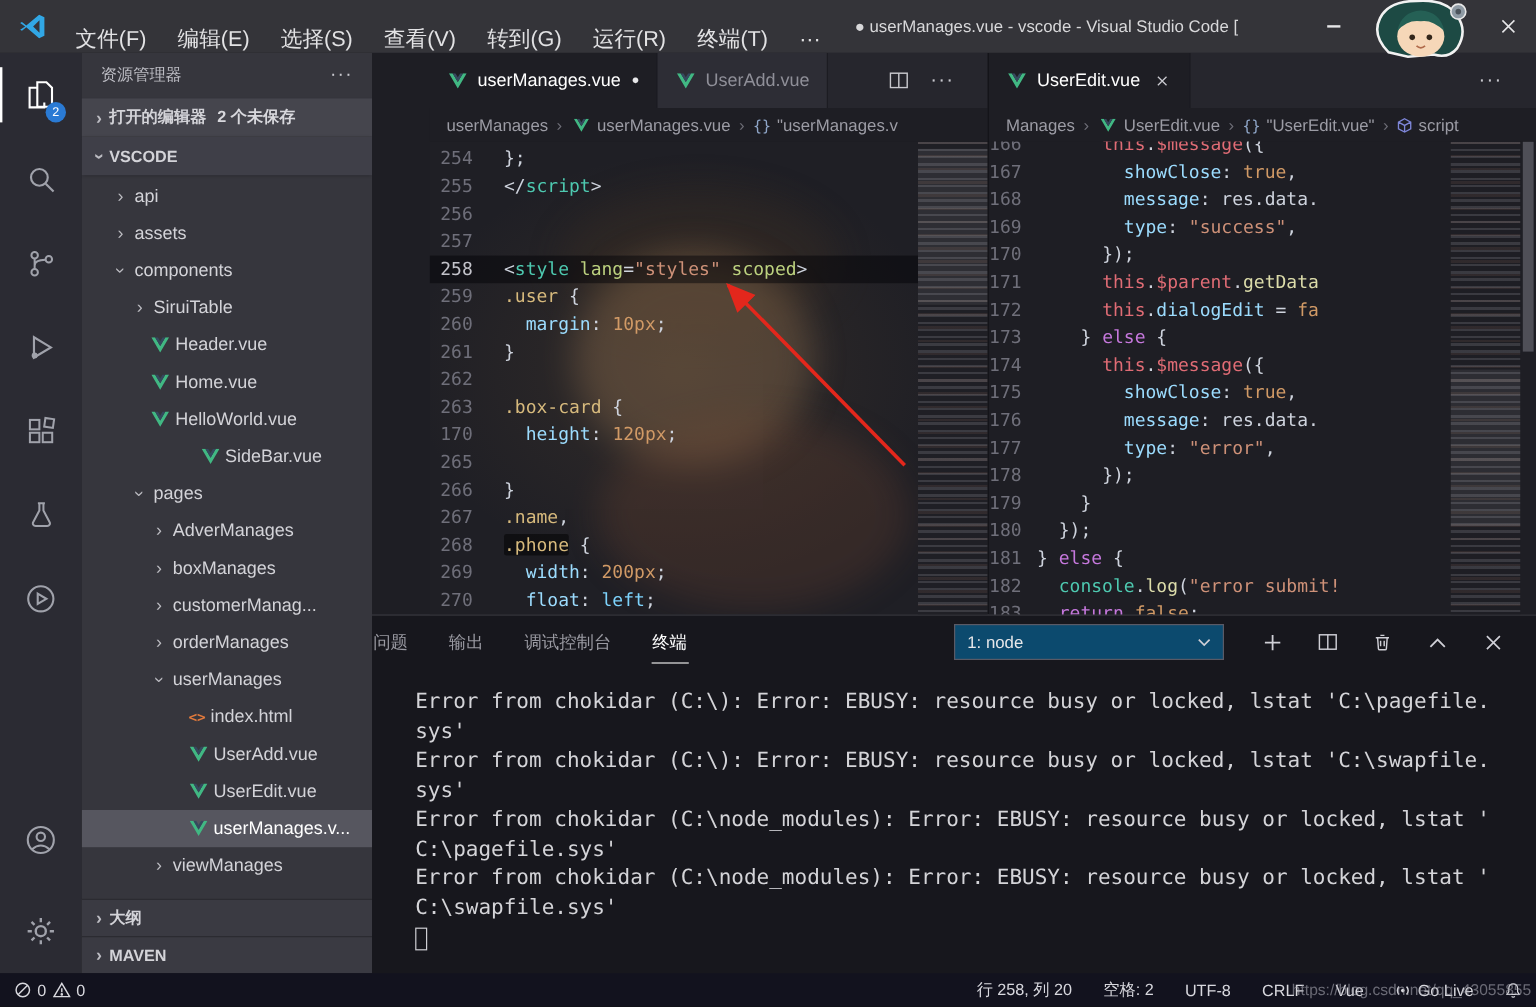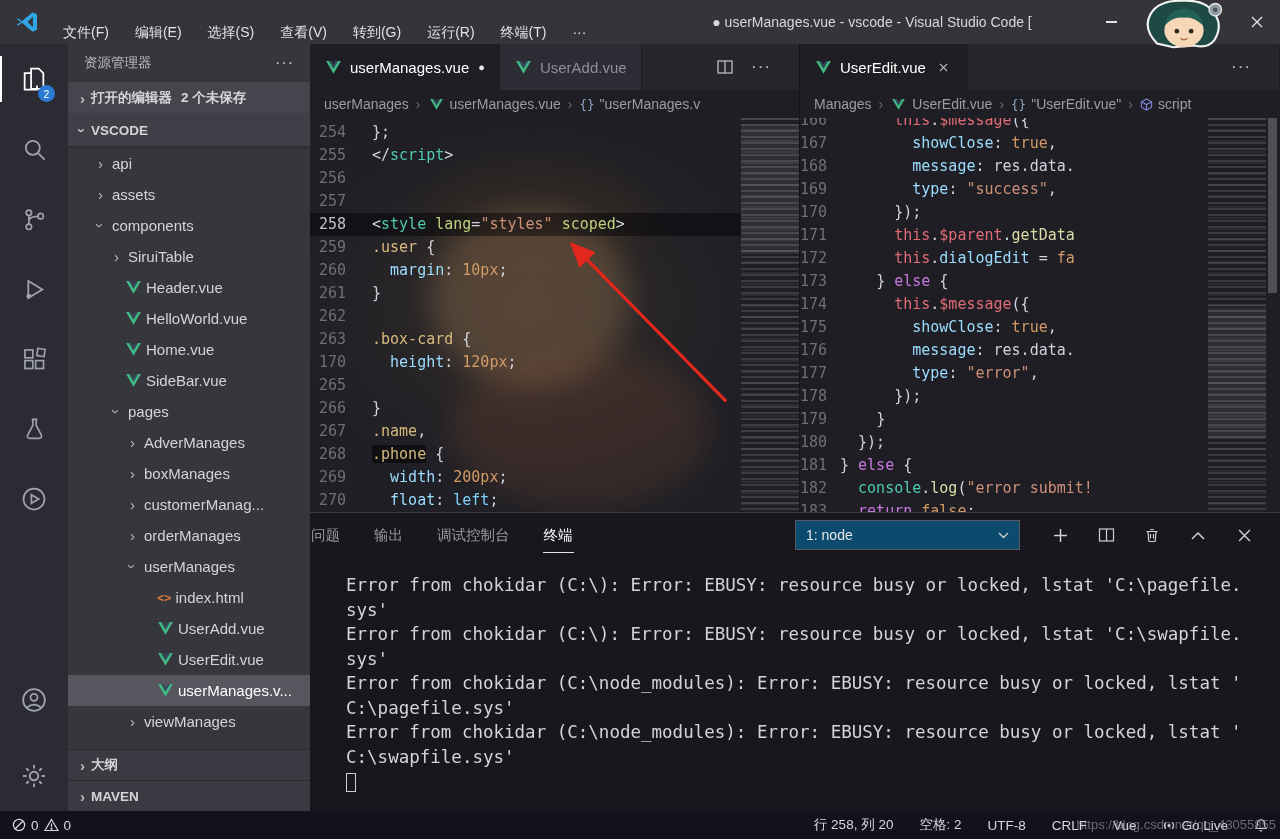--- a/index.html
+++ b/index.html
@@ -5,21 +5,21 @@
   html,body{margin:0;padding:0;background:#000;}
   *{box-sizing:border-box;}
   #app{position:relative;width:1280px;height:839px;overflow:hidden;background:#1e1e24;
        font-family:"Liberation Sans","DejaVu Sans",sans-serif;color:#d4d4d4;
        -webkit-font-smoothing:antialiased;}
 
   
   .titlebar{height:44px;background:#343439;display:flex;align-items:center;position:relative;}
   .logo{width:26px;height:26px;margin:0 10px 0 14px;display:grid;place-items:center;}
   .menus{display:flex;align-items:center;}
-  .menu{padding:0 13px;font-size:14px;color:#e2e2e4;line-height:44px;cursor:default;margin-top:19px;}
+  .menu{padding:0 13px;font-size:18px;color:#e2e2e4;line-height:44px;cursor:default;margin-top:19px;}
   .win-title{position:absolute;left:872px;transform:translateX(-50%);font-size:14px;color:#d8d8da;white-space:nowrap;}
   .win-controls{margin-left:auto;display:flex;align-items:center;height:44px;}
   .wc{width:46px;height:44px;display:grid;place-items:center;}
   .min-bar{display:block;width:11px;height:1.5px;background:#e6e6e8;}
   .sticker{width:100px;height:50px;display:grid;place-items:center;position:relative;z-index:12;margin-top:4px;}
 
   
   .main-row{display:flex;height:767px;}
 
   
@@ -45,21 +45,21 @@
   .sb-tree{flex:1;overflow:hidden;padding-top:2px;}
   .tree-item{height:31px;display:flex;align-items:center;white-space:nowrap;cursor:default;}
   .tree-item .tree-label{margin-left:3px;overflow:hidden;text-overflow:ellipsis;}
   .tree-item.selected{background:#56565f;color:#fff;}
   .vue-ico{flex:none;margin:0 2px;}
   .html-ico{flex:none;color:#e0793c;font-family:"DejaVu Sans Mono",monospace;font-size:12px;font-weight:700;margin:0 1px;}
   .sb-section{height:31px;display:flex;align-items:center;border-top:1px solid #2b2b31;font-weight:700;font-size:13.5px;padding:0 6px;background:#3a3a42;}
 
   
   .main-col{display:flex;flex-direction:column;width:970px;}
-  .editors{height:468px;display:flex;}
+  .editors{height:468px;display:flex;padding-left:48px;}
   .egroup{display:flex;flex-direction:column;overflow:hidden;}
   .eg-left{width:490px;border-right:1px solid #131318;}
   .eg-right{width:479px;}
   .tabbar{height:46px;background:#26262d;display:flex;align-items:stretch;flex:none;}
   .tab{display:flex;align-items:center;gap:7px;padding:0 14px;font-size:15px;border-right:1px solid #1c1c22;color:#8f8f98;background:#2d2d35;white-space:nowrap;}
   .tab.active{background:#1e1e24;color:#fff;}
   .tab .dot{font-size:11px;color:#e8e8ea;margin-left:2px;}
   .tab-close{display:grid;place-items:center;width:18px;height:18px;margin-left:2px;}
   .tab-actions{margin-left:auto;display:flex;align-items:center;gap:16px;padding-right:28px;color:#c8c8ce;}
   .ta-more{font-size:17px;letter-spacing:1px;}
@@ -268,30 +268,30 @@
               <path d="M0 0h3.3L8 8 12.7 0H16L8 13.7Z" fill="#41b883"></path>
               <path d="M3.3 0h2.5L8 3.7 10.2 0h2.5L8 8Z" fill="#35495e"></path>
             </svg>
             <span class="tree-label">Header.vue</span>
           </div>
           <div class="tree-item" style="padding-left: 56px;">
             <svg class="vue-ico" width="15" height="13" viewBox="0 0 16 14">
               <path d="M0 0h3.3L8 8 12.7 0H16L8 13.7Z" fill="#41b883"></path>
               <path d="M3.3 0h2.5L8 3.7 10.2 0h2.5L8 8Z" fill="#35495e"></path>
             </svg>
-            <span class="tree-label">HelloWorld.vue</span>
+            <span class="tree-label">Home.vue</span>
           </div>
           <div class="tree-item" style="padding-left: 56px;">
             <svg class="vue-ico" width="15" height="13" viewBox="0 0 16 14">
               <path d="M0 0h3.3L8 8 12.7 0H16L8 13.7Z" fill="#41b883"></path>
               <path d="M3.3 0h2.5L8 3.7 10.2 0h2.5L8 8Z" fill="#35495e"></path>
             </svg>
-            <span class="tree-label">Home.vue</span>
-          </div>
-          <div class="tree-item" style="padding-left: 56px;">
+            <span class="tree-label">HelloWorld.vue</span>
+          </div>
+          <div class="tree-item" style="padding-left: 56px; justify-content: center;">
             <svg class="vue-ico" width="15" height="13" viewBox="0 0 16 14">
               <path d="M0 0h3.3L8 8 12.7 0H16L8 13.7Z" fill="#41b883"></path>
               <path d="M3.3 0h2.5L8 3.7 10.2 0h2.5L8 8Z" fill="#35495e"></path>
             </svg>
             <span class="tree-label">SideBar.vue</span>
           </div>
           <div class="tree-item" style="padding-left: 40px;">
             <span class="twistie open">›</span>
             <span class="tree-label">pages</span>
           </div>

